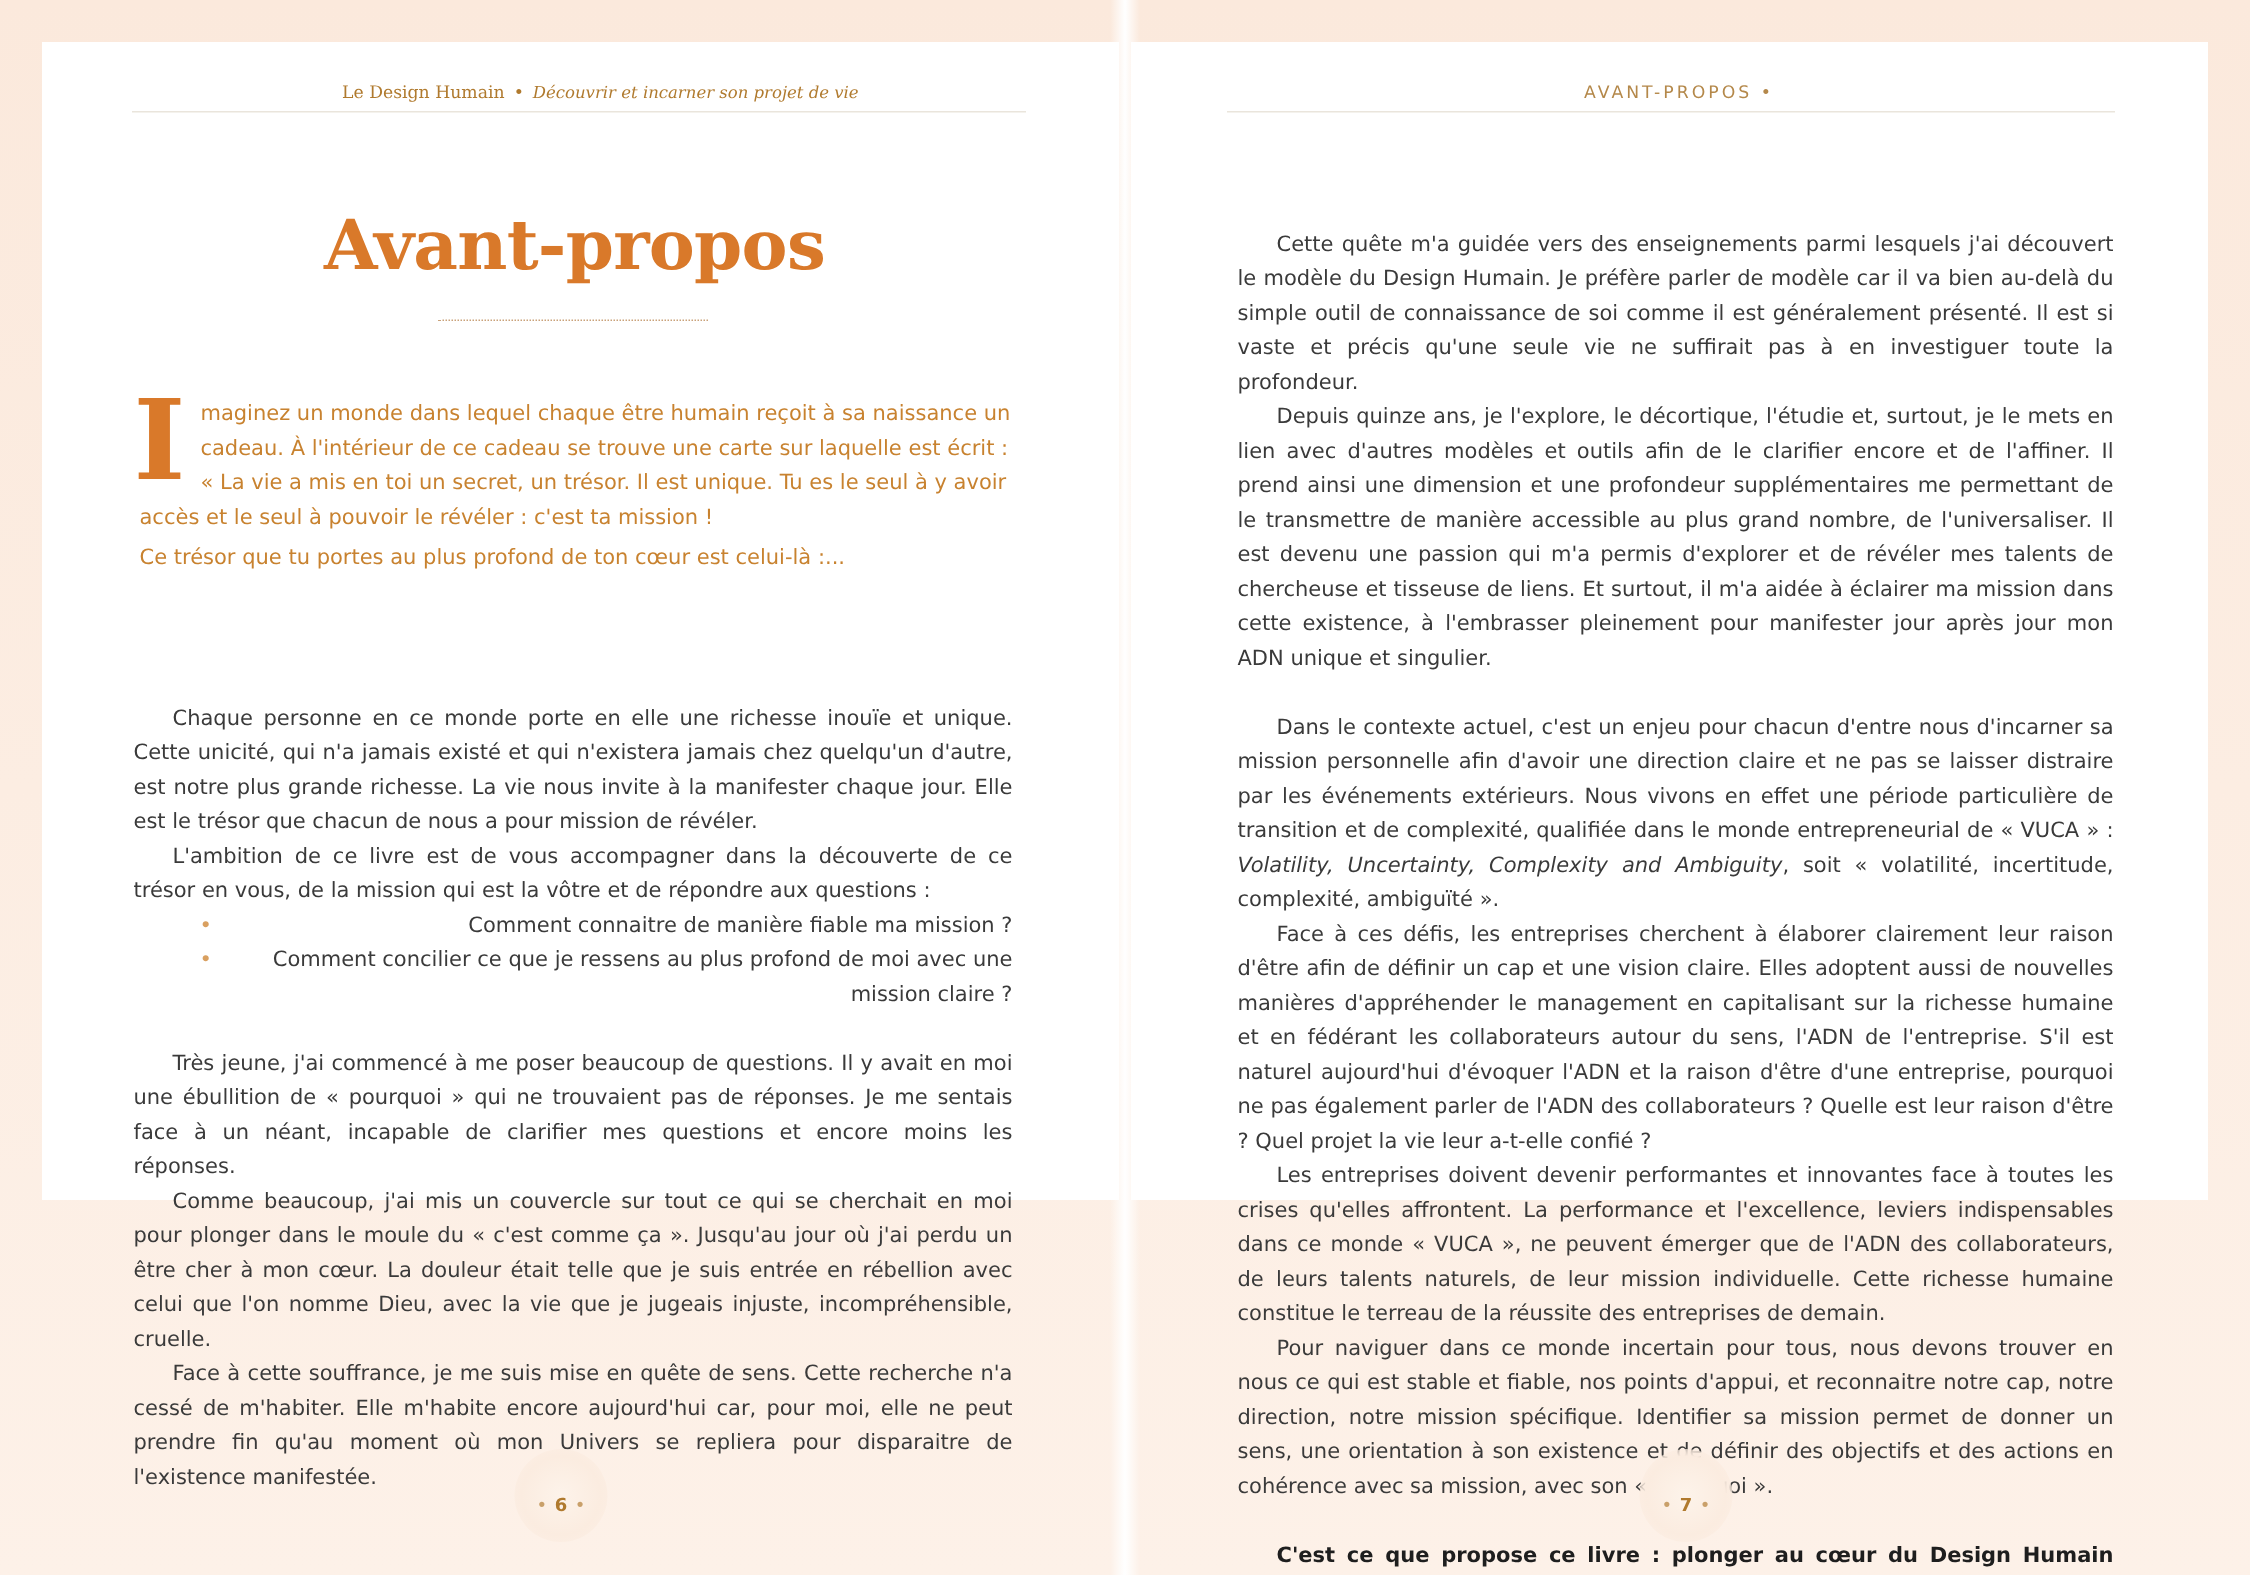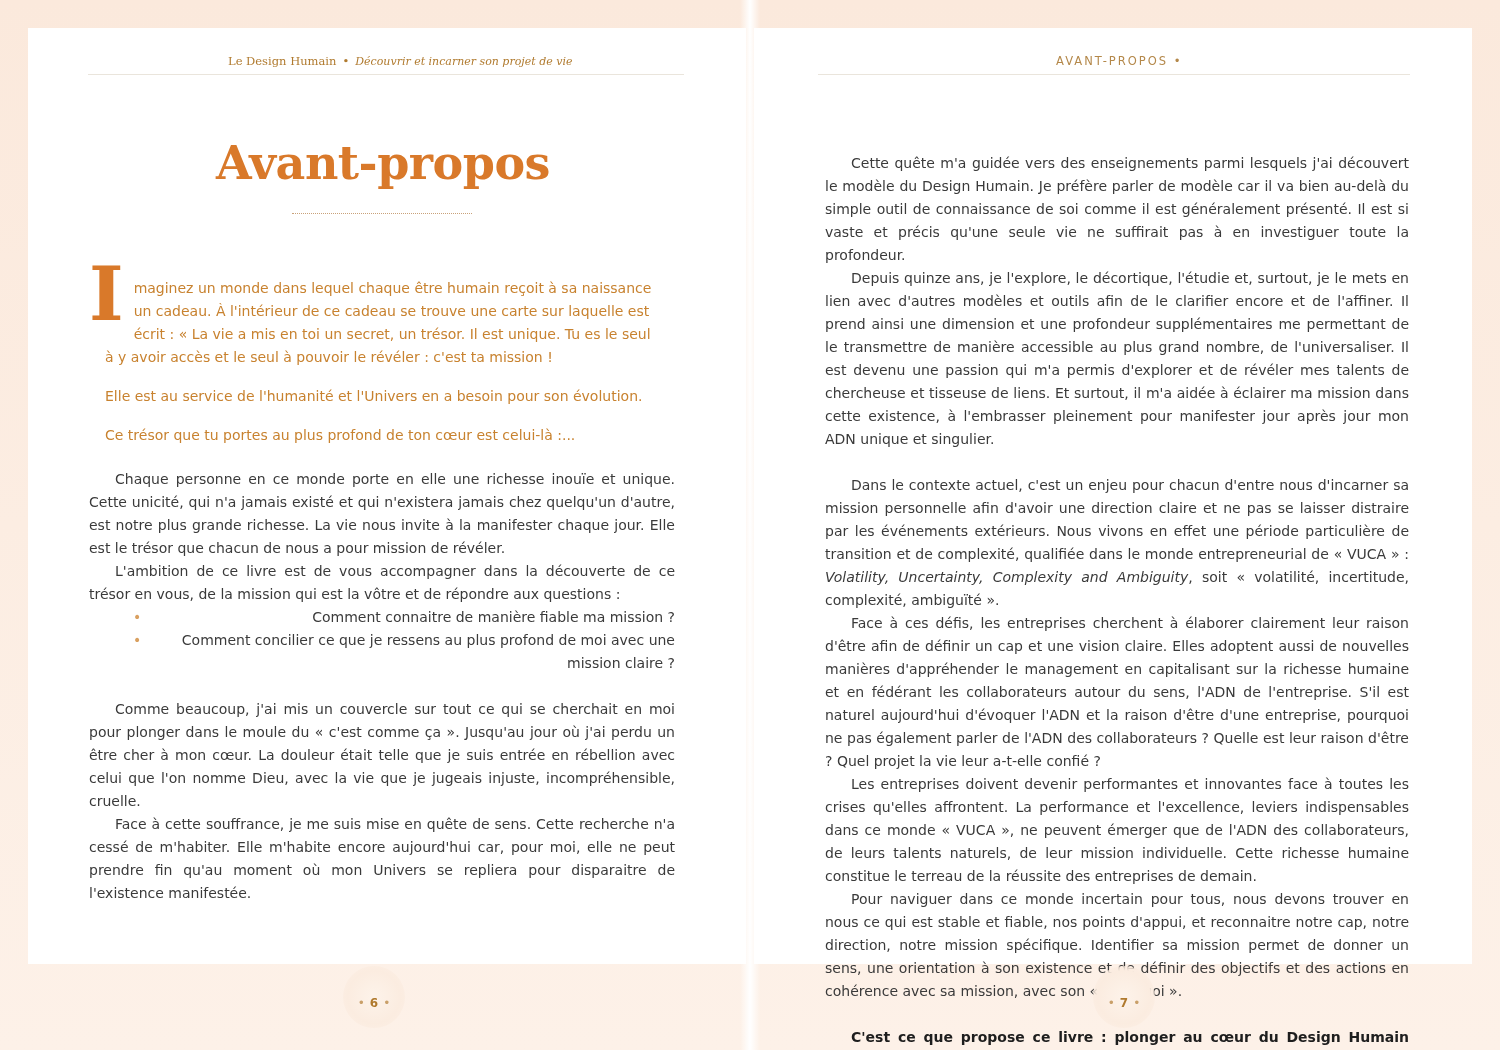--- a/index.html
+++ b/index.html
@@ -7,21 +7,21 @@
       width: 1500px; height: 1050px; overflow: hidden;
       background: #fbe9dc;
       position: relative;
       font-family: "DejaVu Sans", sans-serif;
     }
     .spread-bg {
       position: absolute; left: 0; top: 0; width: 1500px; height: 1050px;
       background: linear-gradient(180deg, #fbe9dc 0%, #fdf1e8 100%);
     }
     .page {
-      position: absolute; top: 28px; height: 936px; background: #ffffff;
+      position: absolute; top: 28px; height: 772px; background: #ffffff;
     }
     .page-left { left: 28px; width: 718px; }
     .page-right { left: 754px; width: 718px; }
     .gutter {
       position: absolute; left: 740px; top: 0; width: 20px; height: 1050px;
       background: linear-gradient(90deg, rgba(255,255,255,0) 0%, #fff 50%, rgba(255,255,255,0) 100%);
     }
     .running-head {
       position: absolute; top: 26px; font-size: 11.5px; color: #b07a2e;
     }
@@ -50,21 +50,21 @@
     }
     .intro {
       position: absolute; left: 61px; top: 233px; width: 590px;
       color: #c8822f; font-size: 14px; line-height: 23px;
     }
     .dropcap {
       float: left; font-family: "DejaVu Serif", serif; font-weight: bold;
       font-size: 74px; line-height: 62px; color: #d9792a;
       margin: 2px 10px 0 0; height: 66px;
     }
-    .intro p { margin: 16px; }
+    .intro p { margin: 4px; }
     .body-text {
       position: absolute; color: #3a3a3a; font-size: 14px; line-height: 23px;
       text-align: justify;
     }
     .body-text p { margin: 0; text-indent: 26px; }
     .body-text .gap { height: 23px; }
     .left-body { left: 61px; top: 440px; width: 586px; }
     .right-body { left: 71px; top: 124px; width: 584px; }
     ul.questions { margin: 0; padding: 0 0 0 60px; list-style: none; }
     ul.questions li { position: relative; text-align: right; padding-right: 0; }
@@ -94,32 +94,32 @@
     <span class="book">Le Design Humain</span><span class="dot">•</span><span class="sub">Découvrir et incarner son projet de vie</span>
   </div>
   <div class="head-rule"></div>
 
   <div class="chapter-title">Avant-propos</div>
   <div class="title-rule"></div>
 
   <div class="intro">
     <span class="dropcap">I</span>
     <p>maginez un monde dans lequel chaque être humain reçoit à sa naissance un cadeau. À l'intérieur de ce cadeau se trouve une carte sur laquelle est écrit : « La vie a mis en toi un secret, un trésor. Il est unique. Tu es le seul à y avoir accès et le seul à pouvoir le révéler : c'est ta mission !</p>
-    <p>Elle est au service de l'humanité et l'Univers en a besoin pour son évolution.</p>
     <p>Ce trésor que tu portes au plus profond de ton cœur est celui-là :...</p>
   </div>
 
   <div class="body-text left-body">
     <p>Chaque personne en ce monde porte en elle une richesse inouïe et unique. Cette unicité, qui n'a jamais existé et qui n'existera jamais chez quelqu'un d'autre, est notre plus grande richesse. La vie nous invite à la manifester chaque jour. Elle est le trésor que chacun de nous a pour mission de révéler.</p>
     <p>L'ambition de ce livre est de vous accompagner dans la découverte de ce trésor en vous, de la mission qui est la vôtre et de répondre aux questions :</p>
     <ul class="questions">
       <li>Comment connaitre de manière fiable ma mission ?</li>
       <li>Comment concilier ce que je ressens au plus profond de moi avec une mission claire ?</li>
     </ul>
     <div class="gap"></div>
+    <p>Très jeune, j'ai commencé à me poser beaucoup de questions. Il y avait en moi une ébullition de « pourquoi » qui ne trouvaient pas de réponses. Je me sentais face à un néant, incapable de clarifier mes questions et encore moins les réponses.</p>
     <p>Comme beaucoup, j'ai mis un couvercle sur tout ce qui se cherchait en moi pour plonger dans le moule du « c'est comme ça ». Jusqu'au jour où j'ai perdu un être cher à mon cœur. La douleur était telle que je suis entrée en rébellion avec celui que l'on nomme Dieu, avec la vie que je jugeais injuste, incompréhensible, cruelle.</p>
     <p>Face à cette souffrance, je me suis mise en quête de sens. Cette recherche n'a cessé de m'habiter. Elle m'habite encore aujourd'hui car, pour moi, elle ne peut prendre fin qu'au moment où mon Univers se repliera pour disparaitre de l'existence manifestée.</p>
   </div>
 </div>
 
 <div class="page page-right">
   <div class="running-head right-head">
     <span>AVANT-PROPOS</span>
     <span>•</span>
   </div>

